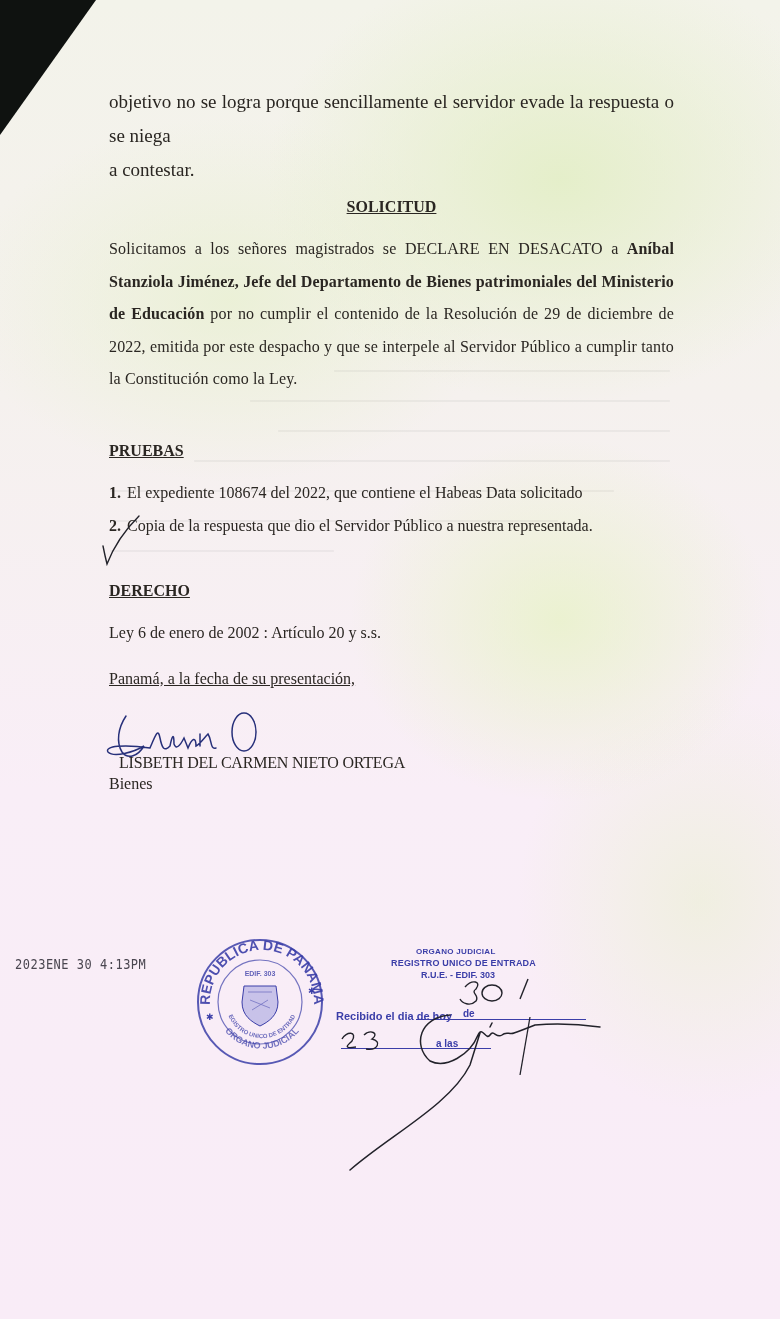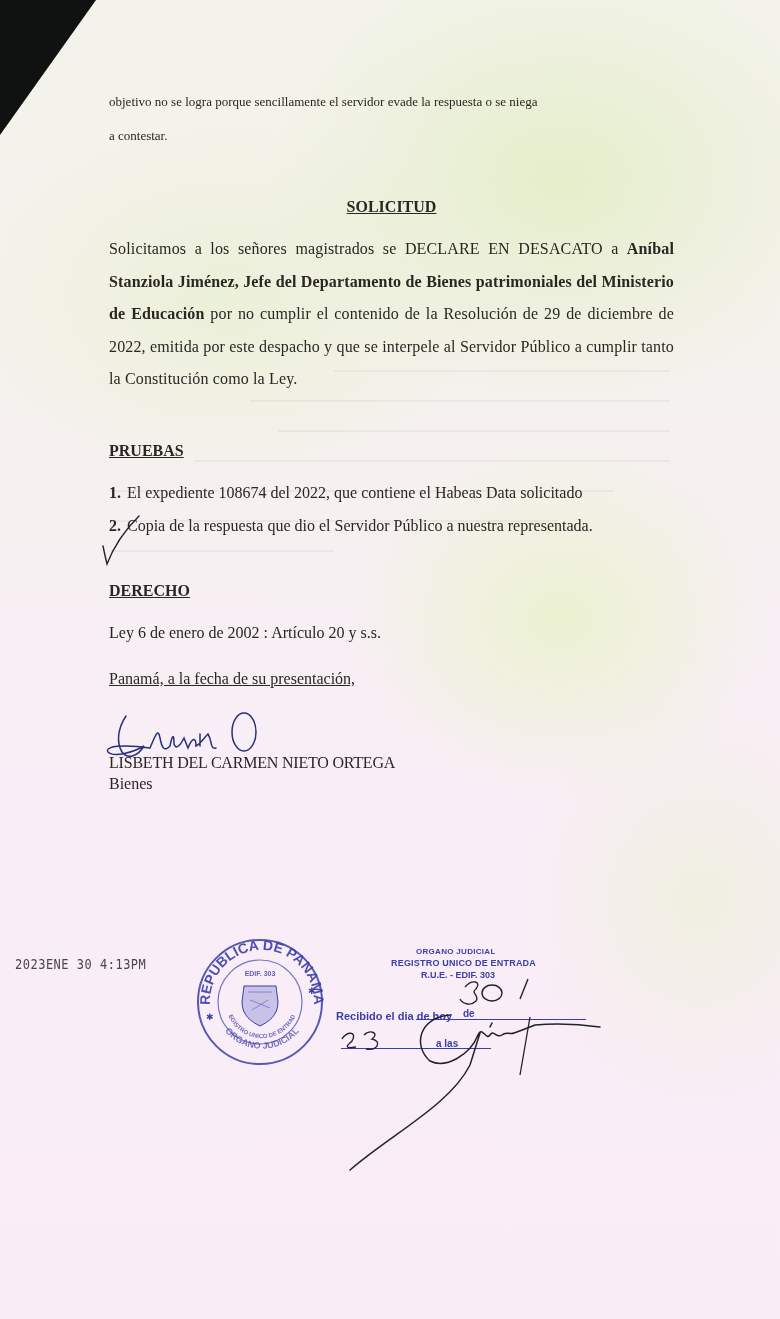--- a/index.html
+++ b/index.html
@@ -21,38 +21,38 @@
     }
     .corner-dark {
       position: absolute; left: 0; top: 0; width: 0; height: 0;
       border-top: 135px solid #0f1210;
       border-right: 96px solid transparent;
     }
     .ghost-lines { position: absolute; left: 110px; top: 370px; width: 560px; pointer-events: none; }
     .ghost-lines div { height: 2px; background: rgba(120,120,110,0.08); margin-bottom: 28px; border-radius: 2px; }
 
     .content { position: absolute; left: 109px; top: 0; width: 565px; }
-    .p { font-size: 13px; line-height: 34px; }
+    .p { font-size: 19px; line-height: 34px; }
     .justify { text-align: justify; }
 
     #intro { position: absolute; top: 85px; width: 565px; }
     #solicitud-title { position: absolute; top: 198px; left: 0; width: 565px; text-align: center; font-weight: bold; text-decoration: underline; font-size: 16px; }
     #solicitud-body { position: absolute; top: 233px; width: 565px; font-size: 16px; line-height: 32.5px; text-align: justify; letter-spacing: 0.15px; }
     .b { font-weight: bold; }
 
     #pruebas-title { position: absolute; top: 442px; font-weight: bold; text-decoration: underline; font-size: 16px; }
     #pruebas-list { position: absolute; top: 476px; width: 565px; font-size: 16px; list-style: none; }
     #pruebas-list li { height: 33px; line-height: 33px; }
     #pruebas-list .num { font-weight: bold; display: inline-block; width: 18px; }
 
     #derecho-title { position: absolute; top: 582px; font-weight: bold; text-decoration: underline; font-size: 16px; }
     #derecho-text { position: absolute; top: 624px; font-size: 16px; }
     #closing-text { position: absolute; top: 670px; font-size: 16px; text-decoration: underline; }
 
-    #signer-name { position: absolute; top: 754px; font-size: 16px; letter-spacing: -0.2px; }
+    #signer-name { position: absolute; top: 754px; font-size: 16px; letter-spacing: -0.2px; margin-left: 10px; }
     #signer-role { position: absolute; top: 775px; font-size: 16px; }
 
     .sig { position: absolute; pointer-events: none; }
 
     #stamp-date {
       position: absolute; left: 15px; top: 958px;
       font-family: "DejaVu Sans Mono", monospace; font-size: 12px;
       color: #4a4650; letter-spacing: 0.5px;
       transform: scaleY(1.1);
     }

